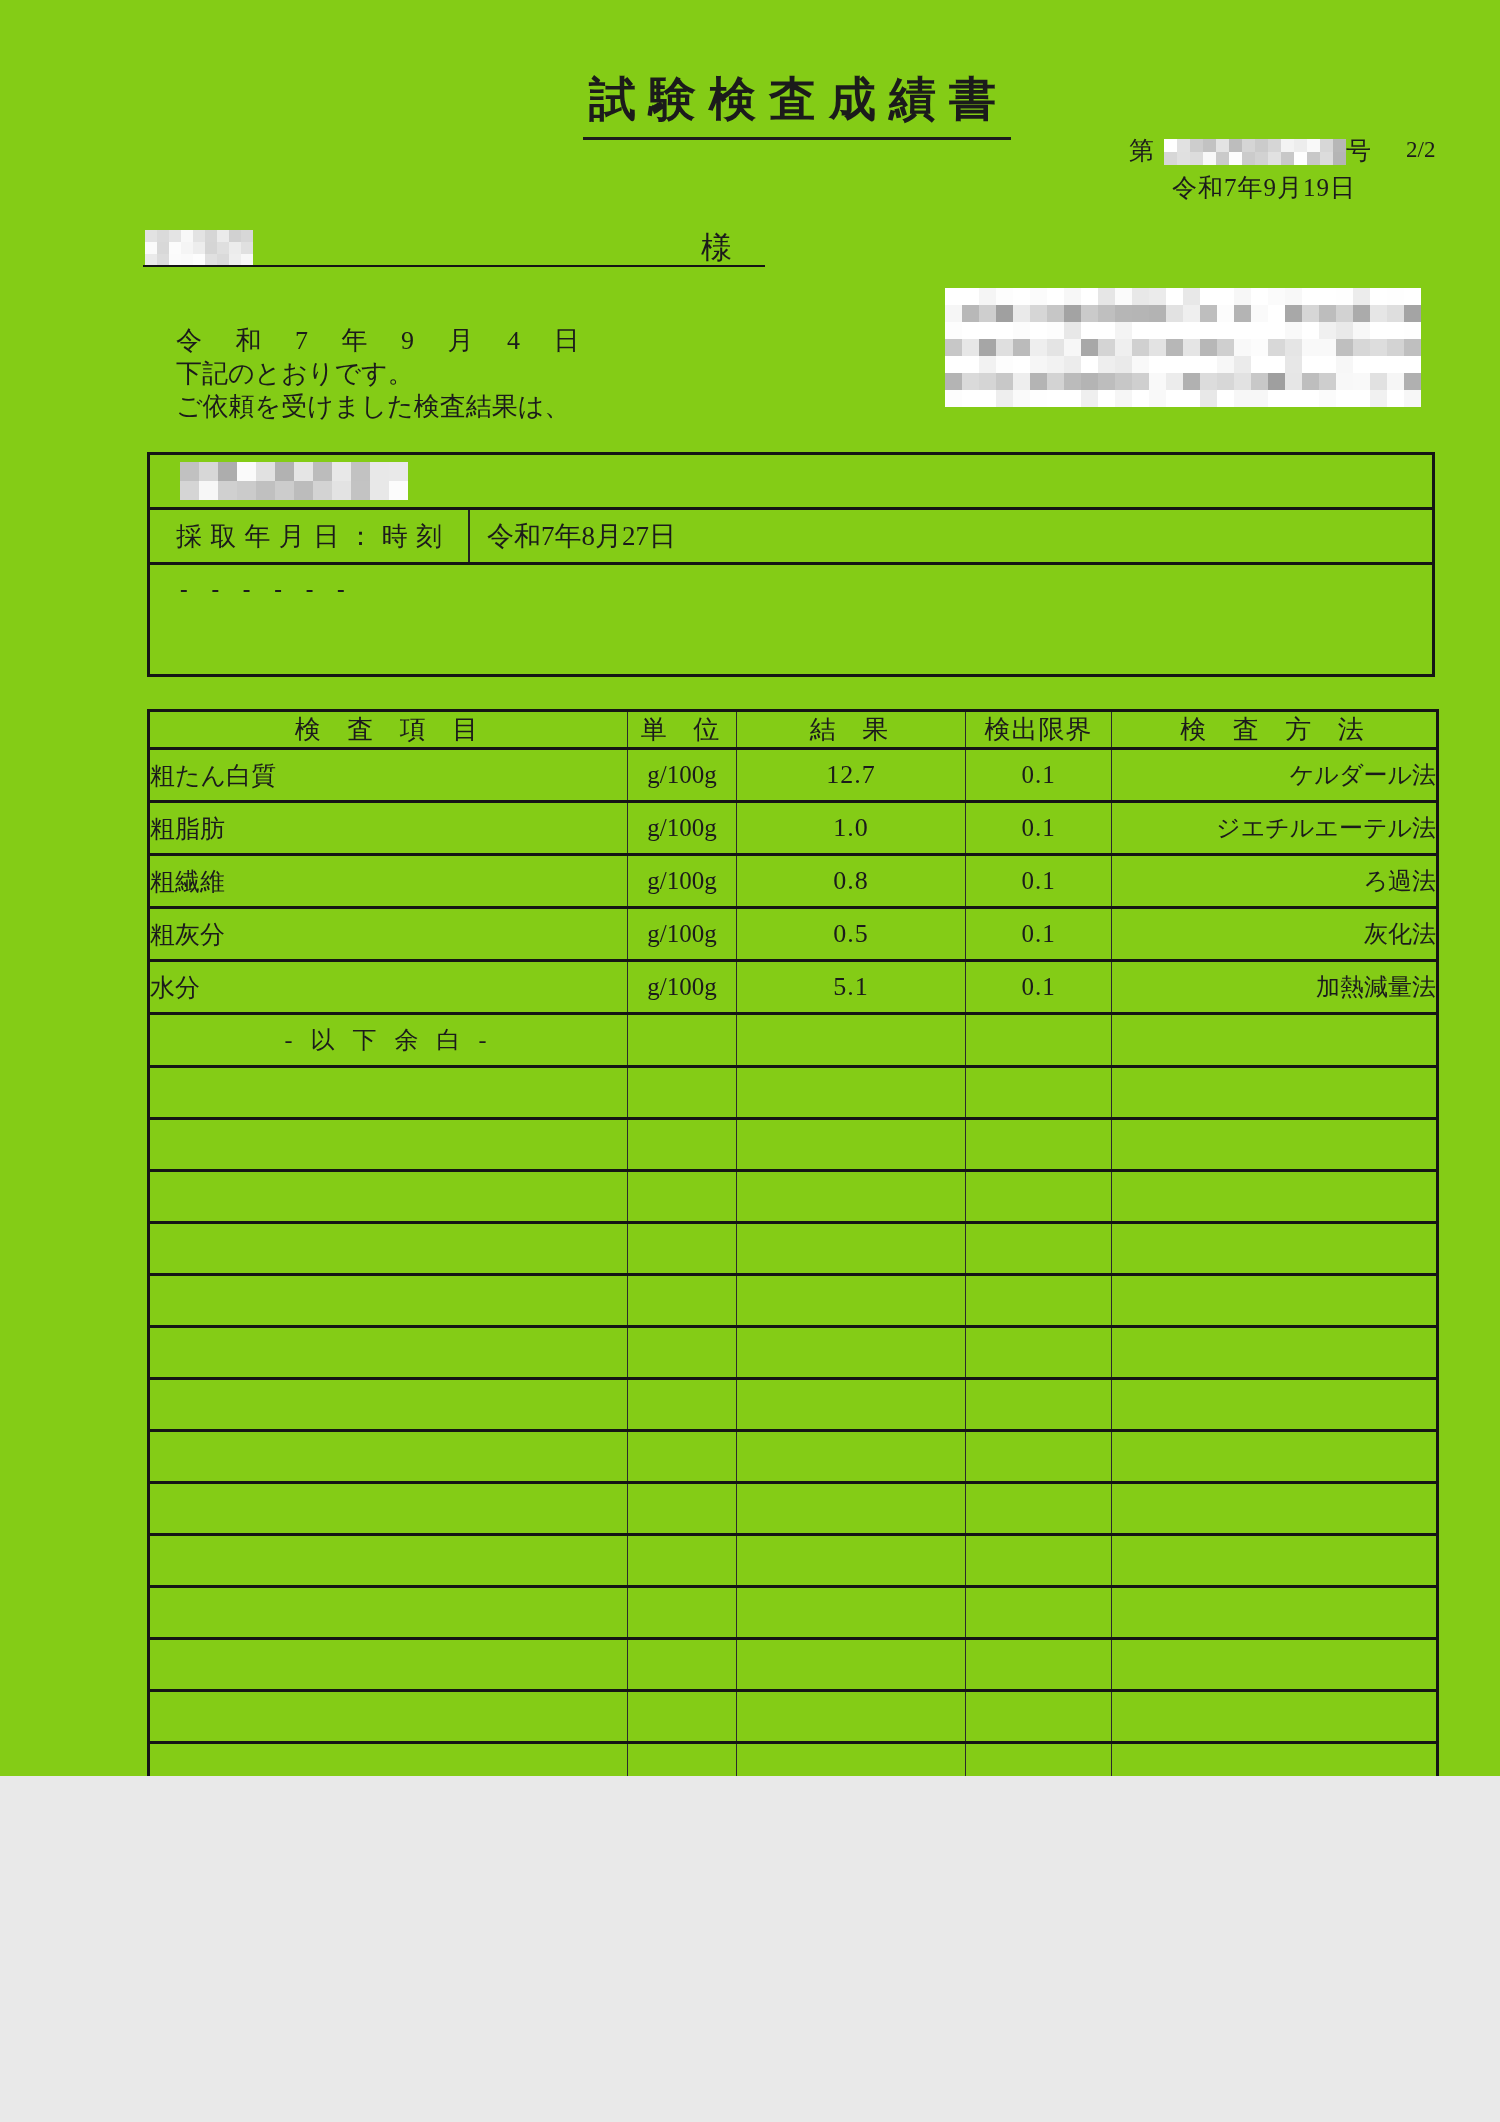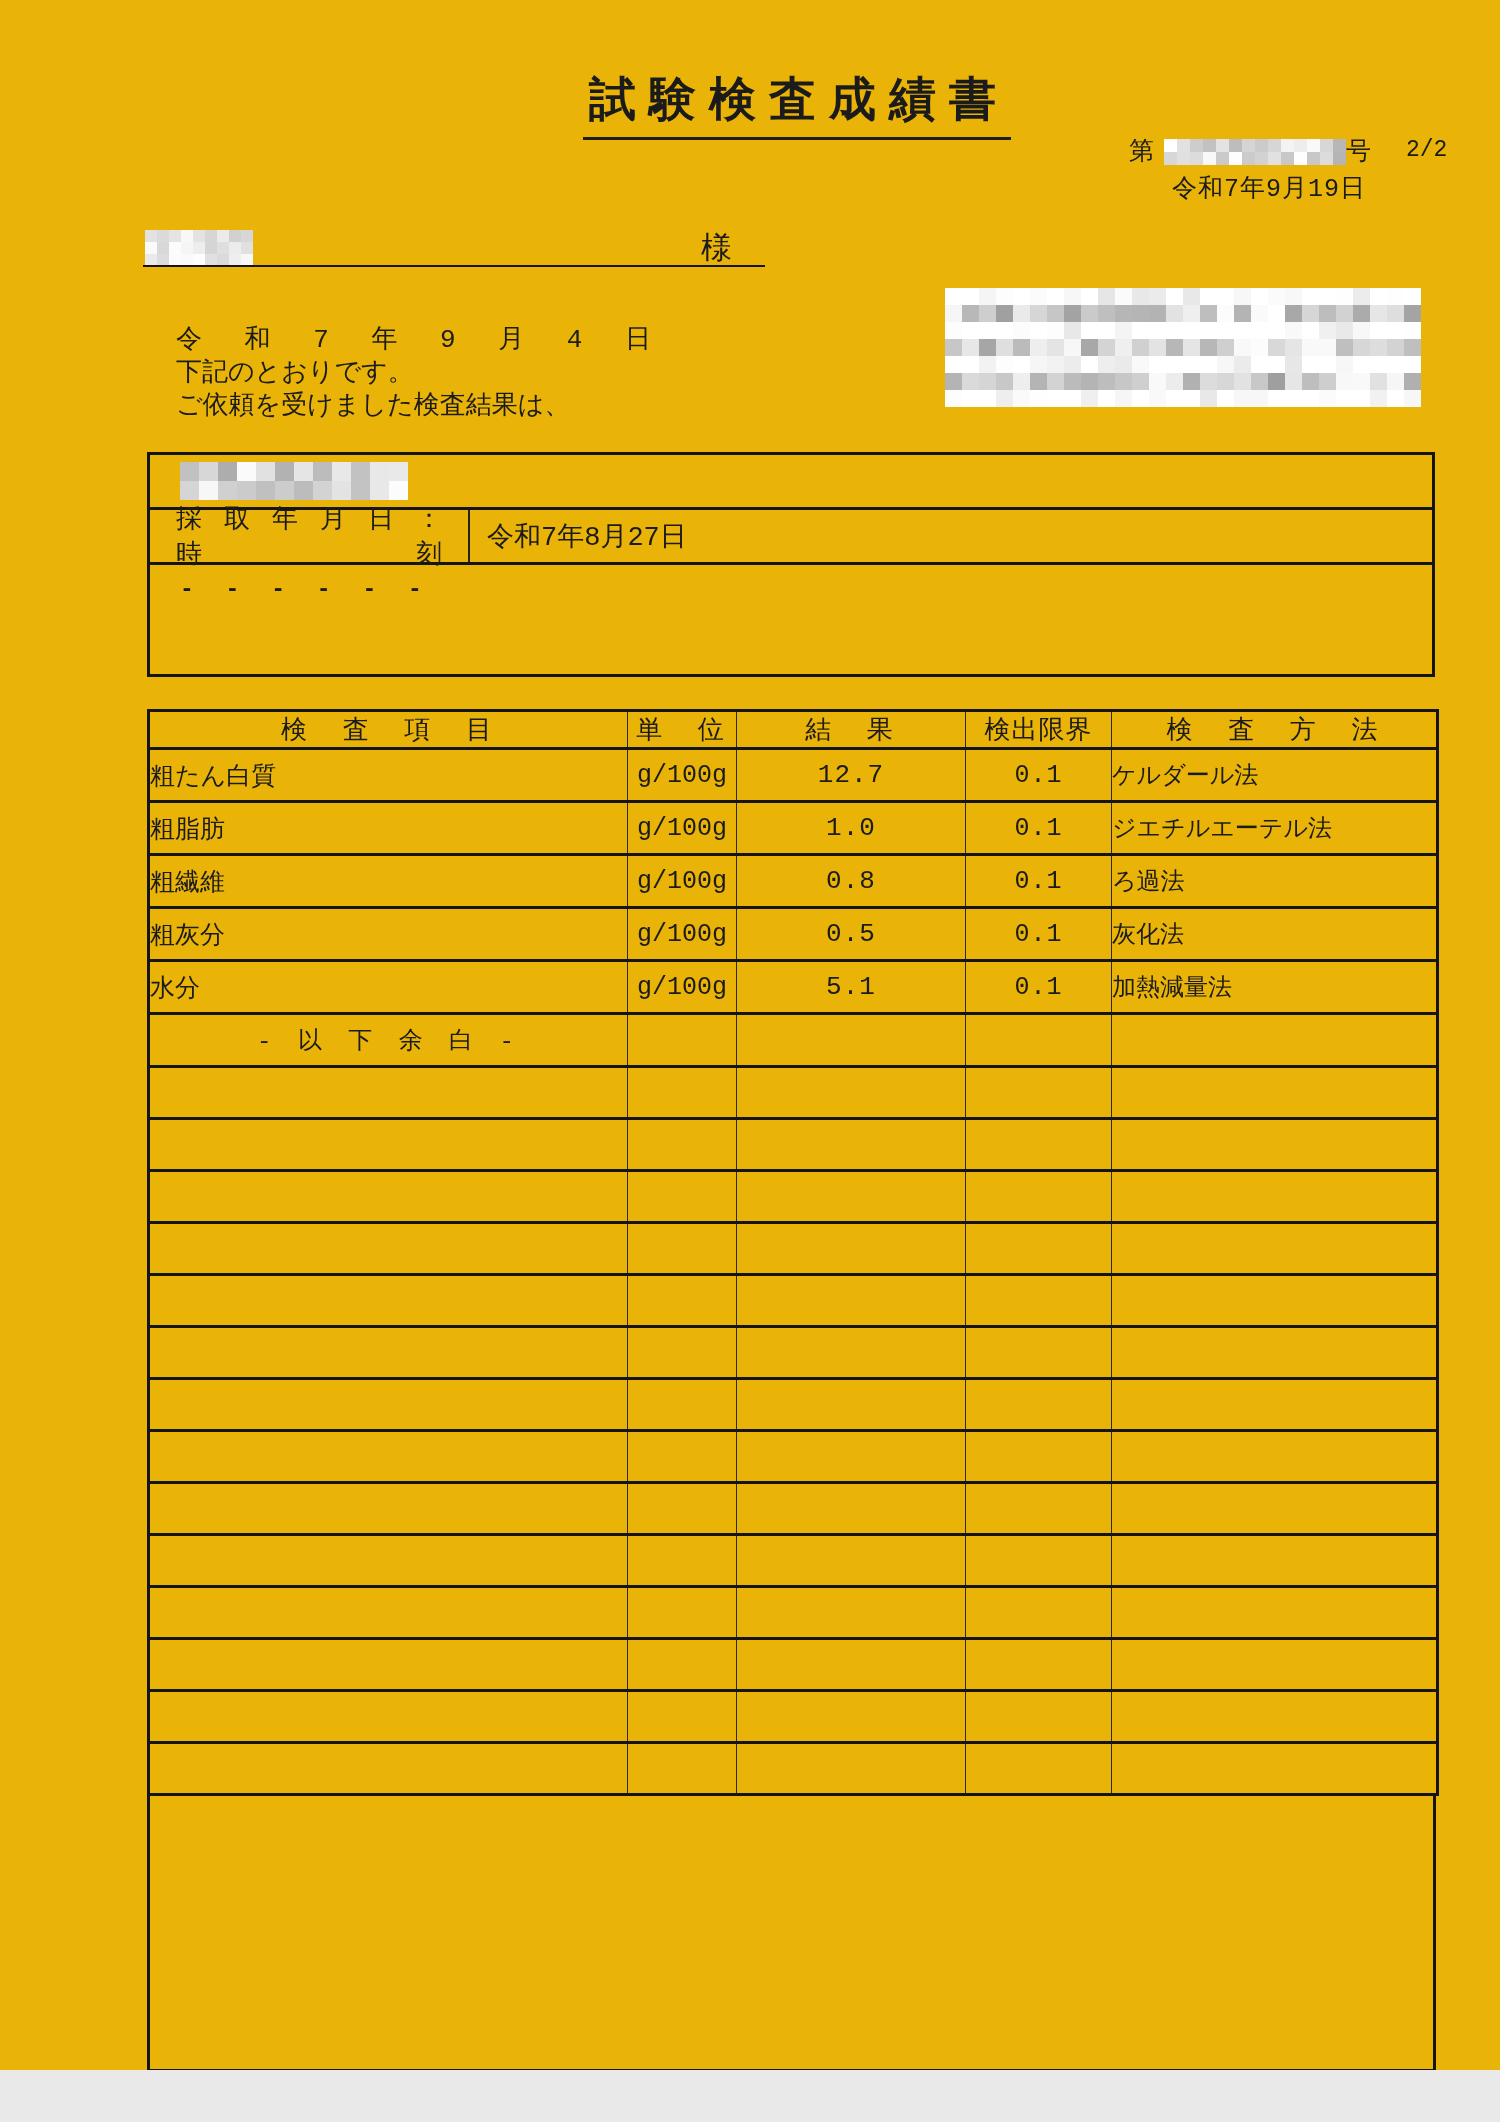--- a/index.html
+++ b/index.html
@@ -1,18 +1,18 @@
 <!DOCTYPE html>
 <html><head>
 <meta charset="utf-8">
 <style>
   html,body{margin:0;padding:0;background:#e9e9e9;}
   .page{
-    position:relative;width:1500px;height:2070px;background:#eab308;
-    font-family:Liberation Mono, monospace;color:#1b1b1b;
+    position:relative;width:1500px;height:1776px;background:#84cc16;
+    font-family:Liberation Serif, serif;color:#1b1b1b;
     overflow:hidden;margin:0 auto;
   }
   .abs{position:absolute;}
 
   
   .doc-title{
     left:583px;top:68px;font-size:47px;font-weight:700;letter-spacing:13px;
     padding:0 2px 6px 6px;border-bottom:3px solid #1d1d1d;white-space:nowrap;
   }
 
@@ -60,21 +60,21 @@
   }
   .results thead tr{height:32px;}
   .results th{font-size:26px;word-spacing:12px;letter-spacing:4px;text-align:center;}
   .results th.th-limit{letter-spacing:1px;word-spacing:0;}
   .results tbody tr{height:53px;}
   .results tbody tr.empty-row{height:52px;}
   .c-item{text-align:left;padding-left:27px;font-size:25px;}
   .c-unit{text-align:center;font-size:25px;}
   .c-result{text-align:center;font-size:26px;letter-spacing:1px;}
   .c-limit{text-align:center;font-size:25px;letter-spacing:1px;}
-  .c-method{text-align:left;padding-left:9px;font-size:24px;}
+  .c-method{text-align:right;padding-left:9px;font-size:24px;}
   .c-note{text-align:center;font-size:24px;letter-spacing:6px;font-weight:700;}
   .open-box{height:276px;border:3px solid #151515;border-top:none;box-sizing:border-box;}
 
   
   .footer-note{left:180px;top:2066px;font-size:27px;letter-spacing:0.5px;}
 </style>
 </head>
 <body>
 
 <div class="page">

